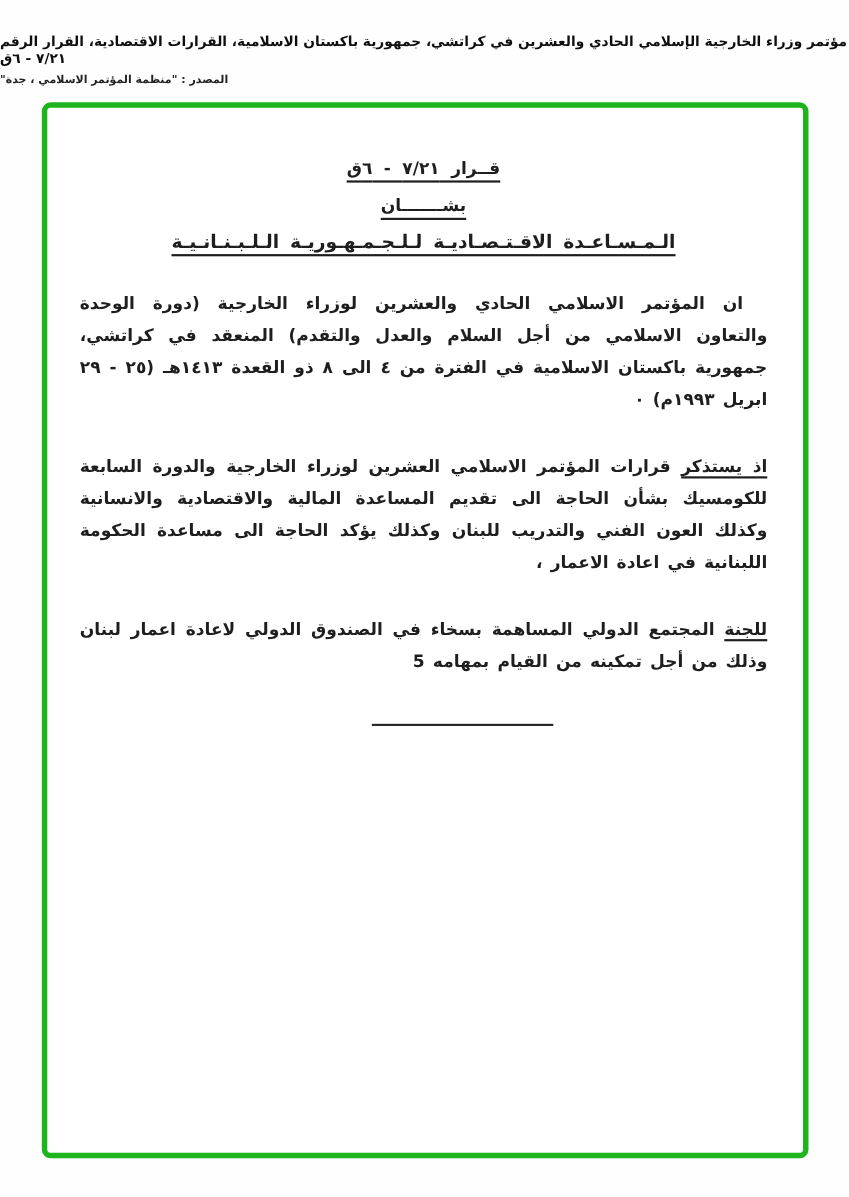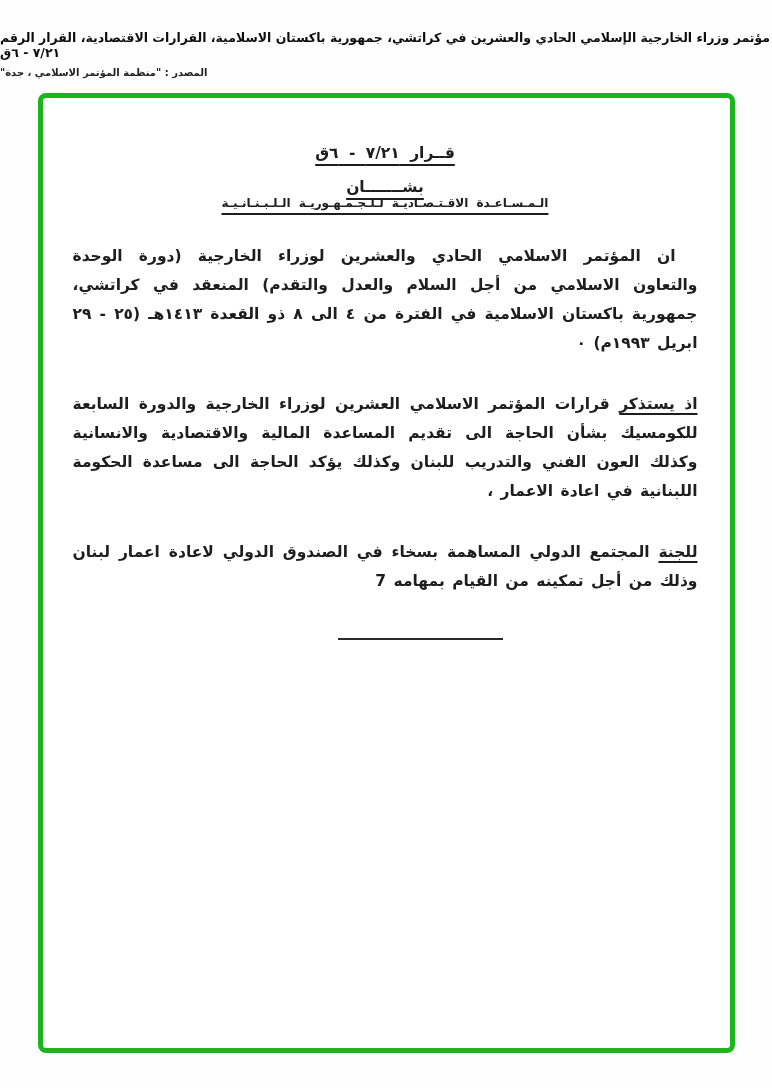--- a/index.html
+++ b/index.html
@@ -57,21 +57,22 @@
   }
   .t-label {
     margin-top: 16px;
     font-size: 15.5px;
     text-decoration: underline;
     text-underline-offset: 6px;
     text-decoration-thickness: 1.5px;
     text-align: center;
   }
   .t-subject {
-    font-size: 12px;
+    margin-top: 14px;
+    font-size: 17px;
     text-decoration: underline;
     text-underline-offset: 6px;
     text-decoration-thickness: 1.5px;
     word-spacing: 4px;
   }
   .para {
     text-align: justify;
     line-height: 29px;
     margin-top: 32px;
     word-spacing: 2px;
@@ -109,20 +110,20 @@
         <div class="t-label">بشـــــــان</div>
         <div class="t-subject">الـمـسـاعـدة الاقـتـصـاديـة لـلـجـمـهـوريـة الـلـبـنـانـيـة</div>
       </div>
 
       <p class="para first"><span class="lead"></span><span>ان المؤتمر الاسلامي الحادي والعشرين لوزراء الخارجية (دورة الوحدة والتعاون الاسلامي من أجل السلام والعدل والتقدم) المنعقد في كراتشي، جمهورية باكستان الاسلامية في الفترة من ٤ الى ٨ ذو القعدة ١٤١٣هـ (٢٥ - ٢٩ ابريل ١٩٩٣م) ٠</span></p>
 
       <p class="para"><span class="lead">اذ يستذكر</span><span> قرارات المؤتمر الاسلامي العشرين لوزراء الخارجية والدورة السابعة للكومسيك بشأن الحاجة الى تقديم المساعدة المالية والاقتصادية والانسانية وكذلك العون الفني والتدريب للبنان وكذلك يؤكد الحاجة الى مساعدة الحكومة اللبنانية في اعادة الاعمار ،</span></p>
 
 
 
-      <p class="para"><span class="lead">للجنة</span><span> المجتمع الدولي المساهمة بسخاء في الصندوق الدولي لاعادة اعمار لبنان وذلك من أجل تمكينه من القيام بمهامه 7</span></p>
+      <p class="para"><span class="lead">للجنة</span><span> المجتمع الدولي المساهمة بسخاء في الصندوق الدولي لاعادة اعمار لبنان وذلك من أجل تمكينه من القيام بمهامه 5</span></p>
 
       <div class="end-rule"></div>
 
     </div>
   </div>
 
 </div>
 
 </body></html>

